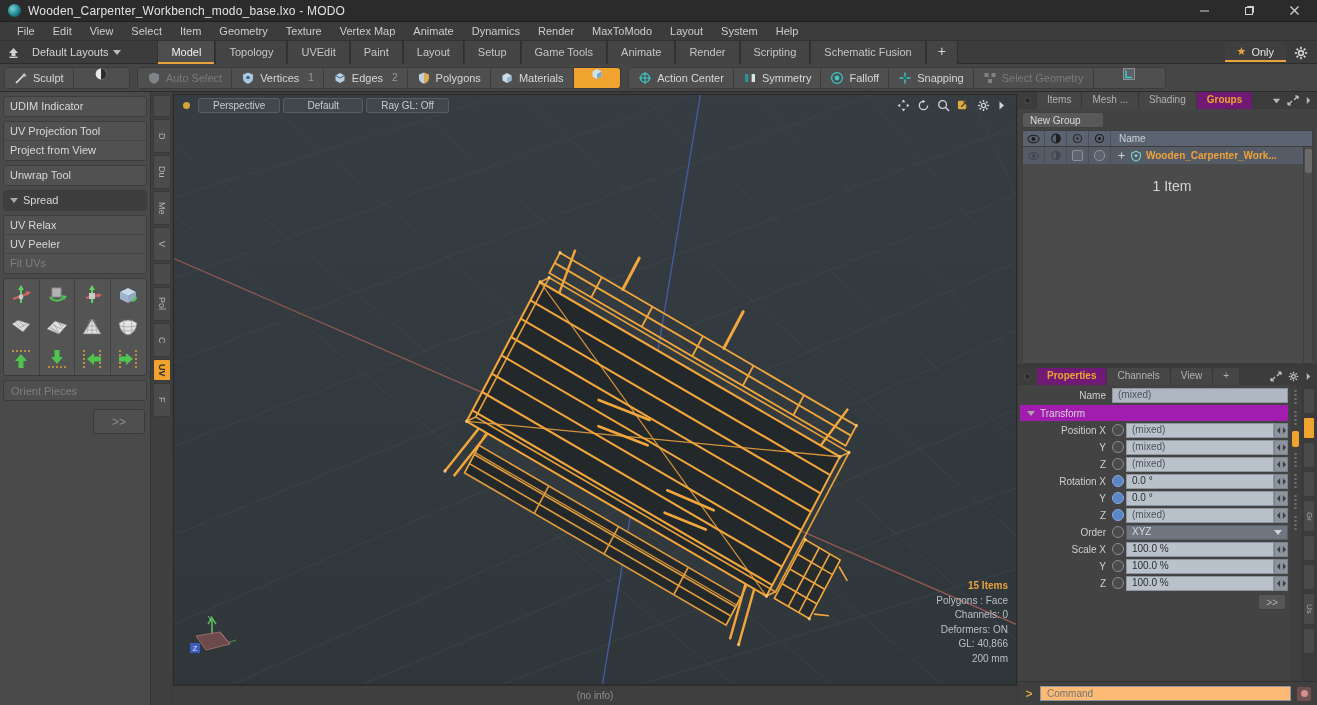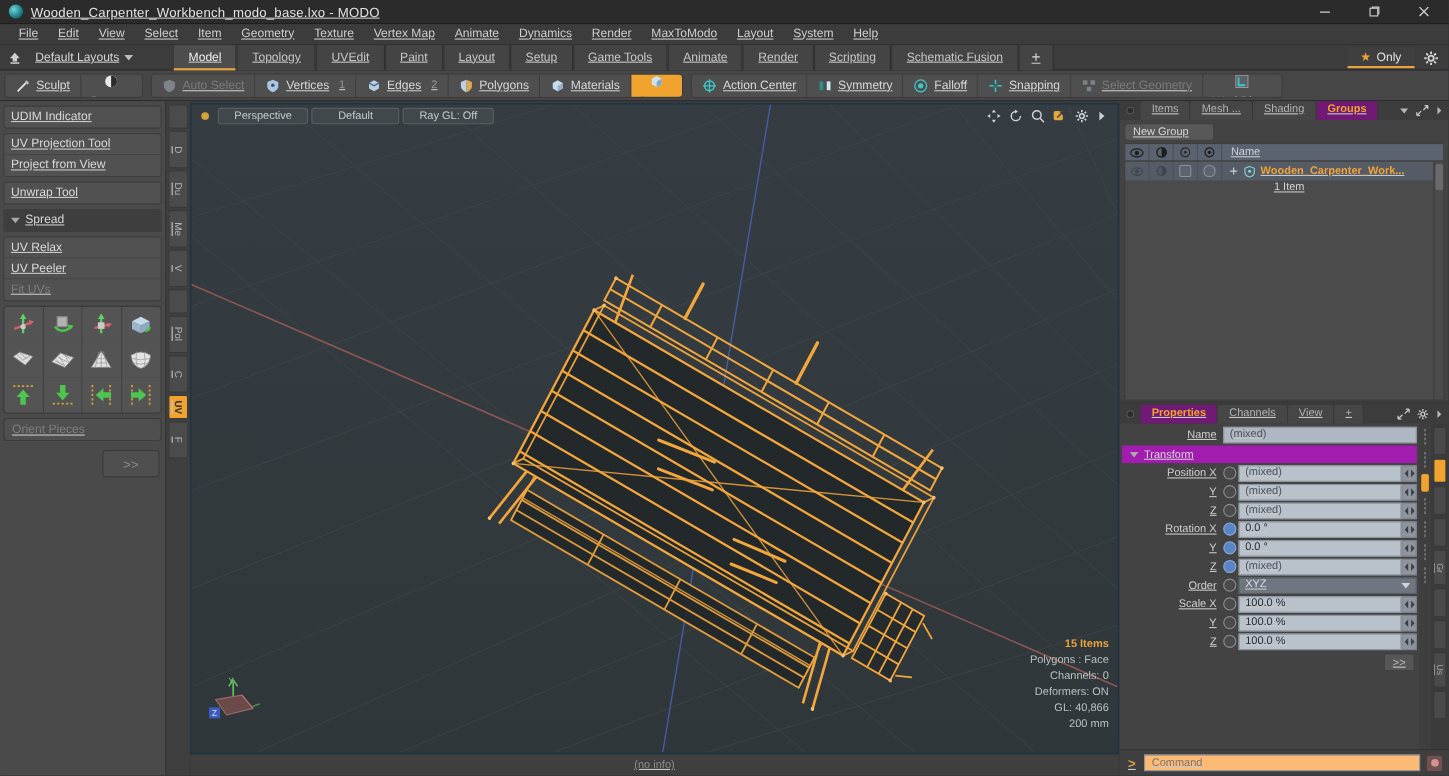--- a/index.html
+++ b/index.html
@@ -3,21 +3,21 @@
 <meta charset="utf-8">
 <style>
   * { box-sizing: border-box; margin:0; padding:0; }
   html,body{ background:#2e2e2e; }
   body{
     width:1317px; height:705px; overflow:hidden;
     font-family:"Liberation Sans", sans-serif;
     font-size:11px; color:#c8c8c8;
     -webkit-font-smoothing:antialiased;
   }
-  .app{ position:relative; width:1317px; height:705px; background:#3a3a3a; display:flex; flex-direction:column;text-decoration:underline; }
+  .app{ position:relative; width:1317px; height:705px; background:#3a3a3a; display:flex; flex-direction:column; }
 
   
   .titlebar{
     height:22px; background:#2b2b2b; display:flex; align-items:center;
     flex:0 0 22px; border-bottom:1px solid #1f1f1f;
   }
   .tb-logo{
     width:13px;height:13px;border-radius:50%;
     background:radial-gradient(circle at 35% 35%, #6fd3d8, #1c7d86 60%, #0d4147);
     margin:0 7px 0 8px; flex:0 0 13px;
@@ -127,21 +127,21 @@
     width:18px; margin:0 2px; background:#4b4b4b; border:1px solid #3a3a3a; border-radius:2px;
     color:#b4b4b4; font-size:9px; display:flex; align-items:center; justify-content:center;
     writing-mode:vertical-rl; letter-spacing:0px; overflow:hidden;
   }
   .vtab.small{ height:22px; }
   .vtab.med{ height:34px; }
   .vtab.active{ background:#f0a32e; color:#2f2f2f; font-weight:bold; }
 
   
   .viewwrap{ flex:1; min-width:0; display:flex; flex-direction:column; background:#3a3a3a; padding:2px 1px 0 1px; }
-  .viewport{ flex:1; position:relative; background:#0c4a6e; overflow:hidden; border:1px solid #2a2a2a; }
+  .viewport{ flex:1; position:relative; background:#7f1d1d; overflow:hidden; border:1px solid #2a2a2a; }
   .vp-header{
     position:absolute; top:0; left:0; right:0; height:20px; display:flex; align-items:center;
     padding:0 4px; gap:3px; z-index:5;
   }
   .vp-dot{ width:7px;height:7px;border-radius:50%;background:#d6a33a;margin:0 5px 0 5px; }
   .vp-pill{
     height:15px; line-height:14px; min-width:80px; text-align:center; padding:0 14px;
     background:rgba(70,76,80,.72); border:1px solid rgba(110,118,122,.5); border-radius:3px;
     color:#c6cbcd; font-size:10px;
   }
@@ -186,21 +186,21 @@
   .thname{ padding-left:8px; color:#c9d2dd; font-size:10px; }
   .treebody{ margin:0 4px; background:#4b4b4b; border:1px solid #3e3e3e; flex:1; min-height:0;
              position:relative; display:flex; }
   .treerows{ flex:1; }
   .trow{ display:flex; align-items:center; height:17px; background:#555c66; }
   .trcell{ width:22px;height:17px; display:flex;align-items:center;justify-content:center;
            border-right:1px solid #4b515b; }
   .tbox{ width:11px;height:11px;border:1px solid #8a929c;border-radius:2px;background:#5d646f; }
   .titem{ display:flex; align-items:center; gap:4px; padding-left:6px; }
   .titem .lbl{ color:#f0a33b; font-size:10px; font-weight:bold; }
-  .tsub{ text-align:center; color:#d4d4d4; font-size:10px; padding:1px 0 0 18px; }
+  .tsub{ text-align:center; color:#d4d4d4; font-size:14px; padding:14px 0 0 18px; }
   .treescroll{ width:9px; background:#4b4b4b; border-left:1px solid #3e3e3e; position:relative; }
   .treescroll .thumb{ position:absolute; top:2px; left:1px; width:7px; height:24px; background:#6a6a6a; border-radius:2px;}
   .rp-divider{ height:4px; background:#3a3a3a; }
 
   
   .props{ flex:1; display:flex; min-height:0; }
   .propsmain{ flex:1; min-width:0; display:flex; flex-direction:column; padding-top:2px; }
   .prow{ display:flex; align-items:center; height:16px; margin:0 2px 1px 2px; }
   .plabel{ width:92px; flex:0 0 92px; text-align:right; padding-right:6px; color:#cfcfcf; font-size:10px; }
   .pradio{ width:12px;height:12px; border-radius:50%; border:1px solid #8d8d8d; background:#4b4b4b;

